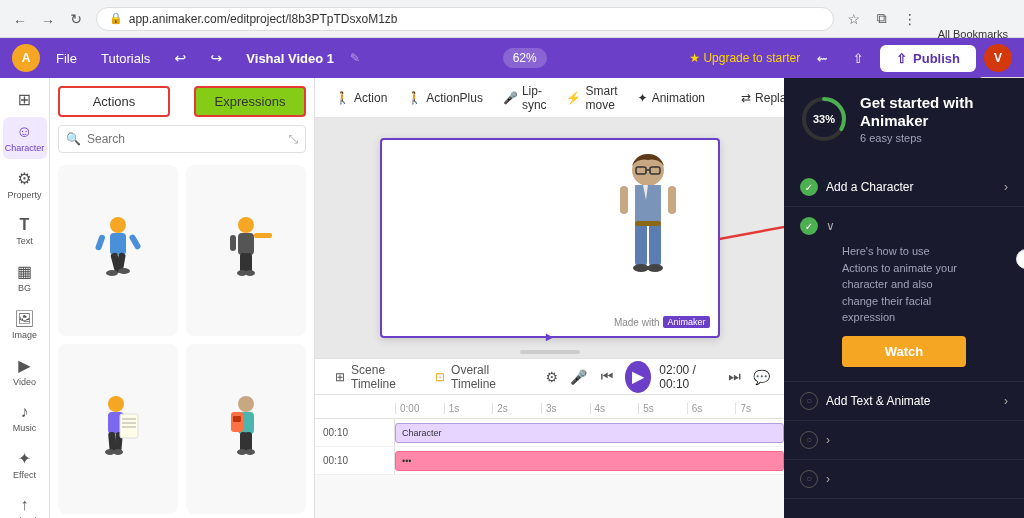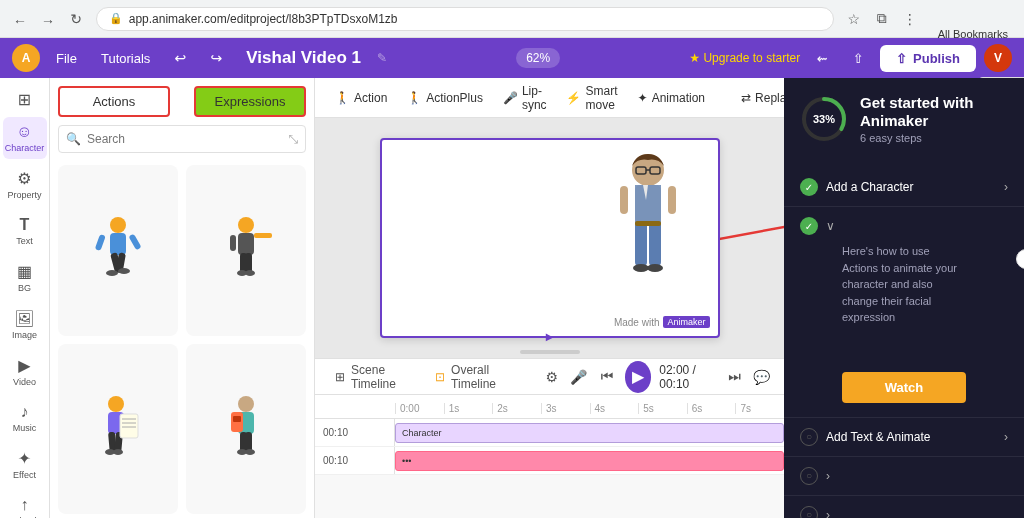--- a/index.html
+++ b/index.html
@@ -12,21 +12,21 @@
     .address-bar { flex: 1; background: white; border-radius: 16px; padding: 4px 12px; font-size: 12px; color: #333; display: flex; align-items: center; gap: 6px; border: 1px solid #ddd; }
     .address-bar-lock { color: #555; font-size: 11px; }
     .browser-actions { display: flex; gap: 4px; }
     .browser-action-btn { width: 24px; height: 24px; border-radius: 50%; border: none; background: none; cursor: pointer; color: #555; font-size: 14px; display: flex; align-items: center; justify-content: center; }
     .bookmark-btn { font-size: 11px; padding: 2px 8px; border-radius: 4px; border: none; background: none; color: #333; cursor: pointer; margin-top: 31px; }
 
     
     .app-bar { background: #6c3fc8; height: 40px; display: flex; align-items: center; padding: 0 12px; gap: 8px; }
     .app-logo { width: 28px; height: 28px; border-radius: 50%; background: #f5a623; display: flex; align-items: center; justify-content: center; color: white; font-weight: bold; font-size: 12px; }
     .app-menu-item { color: white; font-size: 13px; padding: 4px 8px; cursor: pointer; border-radius: 4px; }
-    .app-title { color: white; font-weight: 600; font-size: 17px; margin: 0 8px; }
+    .app-title { color: white; font-weight: 600; font-size: 13px; margin: 0 8px; }
     .app-title-icon { color: #b8a0e0; font-size: 12px; }
     .app-spacer { flex: 1; }
     .zoom-indicator { background: rgba(255,255,255,0.2); color: white; padding: 3px 10px; border-radius: 12px; font-size: 12px; cursor: pointer; }
     .upgrade-btn { color: #ffd700; font-size: 12px; cursor: pointer; display: flex; align-items: center; gap: 4px; }
     .app-icon-btn { color: white; width: 28px; height: 28px; display: flex; align-items: center; justify-content: center; cursor: pointer; border-radius: 4px; }
     .publish-btn { background: white; color: #5b35b0; border: none; border-radius: 6px; padding: 6px 16px; font-weight: 600; font-size: 13px; cursor: pointer; display: flex; align-items: center; gap: 6px; }
     .user-avatar { width: 28px; height: 28px; border-radius: 50%; background: #d4380d; display: flex; align-items: center; justify-content: center; color: white; font-weight: bold; font-size: 12px; }
 
     
     .main-container { display: flex; height: calc(518px - 38px - 40px); }
@@ -108,21 +108,21 @@
     .step-list { flex: 1; padding: 8px 0; }
     .step-item { padding: 10px 16px; border-bottom: 1px solid rgba(255,255,255,0.08); cursor: pointer; }
     .step-header { display: flex; align-items: center; gap: 8px; }
     .step-check { width: 18px; height: 18px; border-radius: 50%; display: flex; align-items: center; justify-content: center; flex-shrink: 0; font-size: 10px; }
     .step-check.done { background: #4caf50; color: white; }
     .step-check.pending { background: transparent; border: 1px solid #555; color: #555; }
     .step-label { flex: 1; font-size: 12px; color: white; }
     .step-chevron { color: #aaa; font-size: 12px; }
     .step-expanded { padding: 8px 42px 4px; }
     .step-desc { font-size: 11px; color: #a0a0b8; line-height: 1.5; margin-bottom: 10px; }
-    .watch-btn { background: #f5a623; color: white; border: none; border-radius: 4px; padding: 8px 16px; font-size: 13px; font-weight: 600; cursor: pointer; width: 100%; margin-top: 36px; }
+    .watch-btn { background: #f5a623; color: white; border: none; border-radius: 4px; padding: 8px 16px; font-size: 13px; font-weight: 600; cursor: pointer; width: 100%; }
   </style>
 </head>
 <body>
 
 <div class="browser-chrome">
   <div class="browser-nav-buttons">
     <button class="browser-nav-btn">←</button>
     <button class="browser-nav-btn">→</button>
     <button class="browser-nav-btn">↻</button>
   </div>

